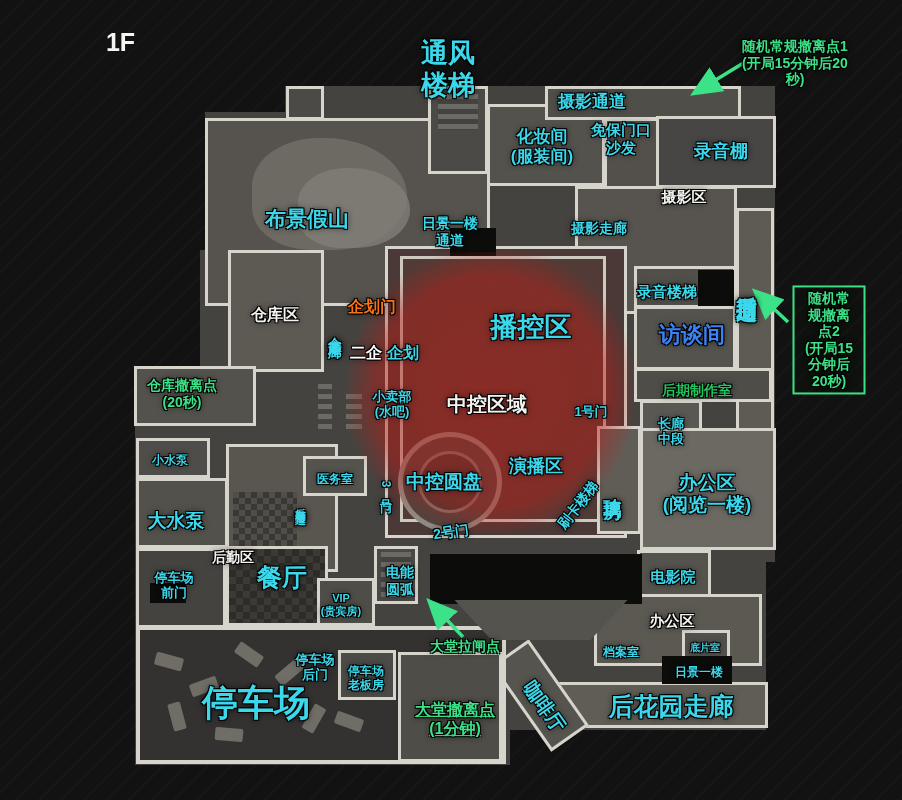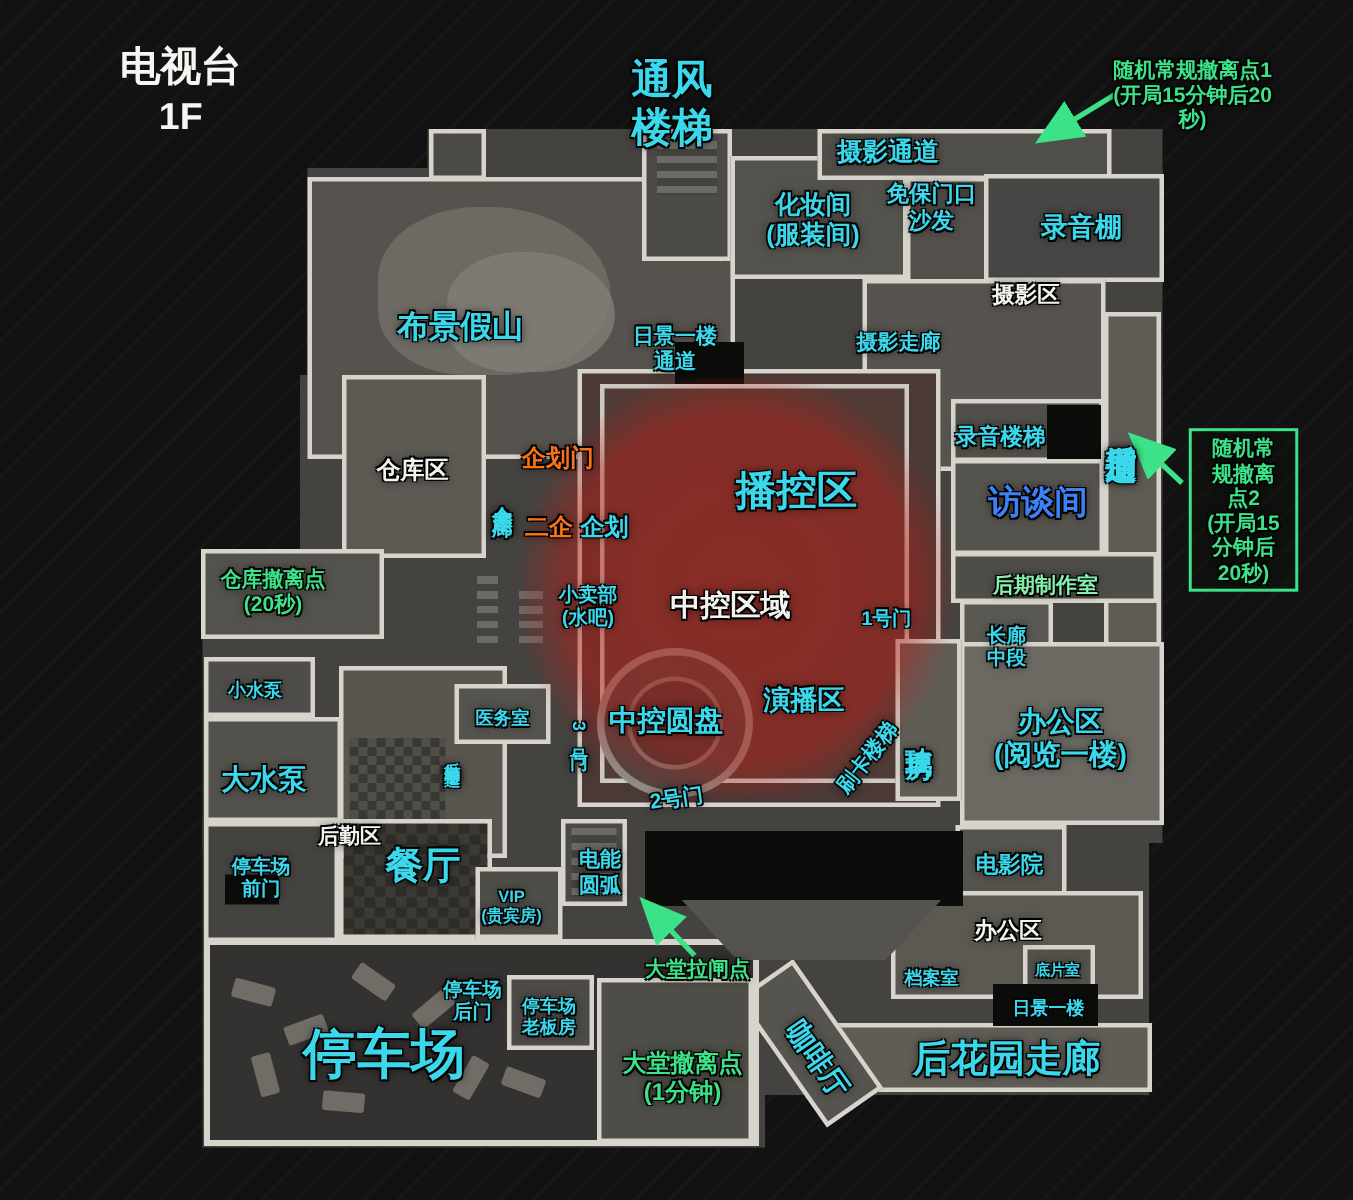--- a/index.html
+++ b/index.html
@@ -111,21 +111,20 @@
   <div class="car" style="left:235px;top:648px;transform:rotate(35deg);"></div>
   <div class="car" style="left:275px;top:666px;transform:rotate(-40deg);"></div>
   <div class="car" style="left:163px;top:710px;transform:rotate(75deg);"></div>
   <div class="car" style="left:215px;top:728px;transform:rotate(5deg);"></div>
   <div class="car" style="left:300px;top:712px;transform:rotate(-60deg);"></div>
   <div class="car" style="left:335px;top:715px;transform:rotate(20deg);"></div>
 
   <div id="red-zone"></div>
 
   <div id="title">
-    <div class="t1">电视台</div>
     <div class="t2">1F</div>
   </div>
 
   <svg id="arrow-layer" width="902" height="800">
     <defs>
       <marker id="ah" markerWidth="9" markerHeight="8" refX="7" refY="4" orient="auto">
         <path d="M0,0 L9,4 L0,8 z" fill="#3ce287"></path>
       </marker>
     </defs>
   <line x1="745" y1="62" x2="696" y2="92" stroke="#3ce287" stroke-width="3.5" marker-end="url(#ah)"></line>
@@ -143,27 +142,27 @@
 沙发</div>
       <div class="map-label" style="left: 721px; top: 152px; font-size: 18px; color: rgb(59, 216, 236); transform: translate(-50%, -50%);">录音棚</div>
       <div class="map-label" style="left: 684px; top: 197px; font-size: 15px; color: rgb(242, 242, 238); transform: translate(-50%, -50%);">摄影区</div>
       <div class="map-label" style="left: 307px; top: 219px; font-size: 21px; color: rgb(59, 216, 236); transform: translate(-50%, -50%);">布景假山</div>
       <div class="map-label" style="left: 450px; top: 232px; font-size: 14px; color: rgb(59, 216, 236); transform: translate(-50%, -50%);">日景一楼
 通道</div>
       <div class="map-label" style="left: 599px; top: 228px; font-size: 14px; color: rgb(59, 216, 236); transform: translate(-50%, -50%);">摄影走廊</div>
       <div class="map-label" style="left: 667px; top: 292px; font-size: 15px; color: rgb(59, 216, 236); transform: translate(-50%, -50%);">录音楼梯</div>
       <div class="map-label vertical" style="left: 746px; top: 283px; font-size: 21px; color: rgb(59, 216, 236); transform: translate(-50%, -50%);">后期通道</div>
       <div class="map-label" style="left: 692px; top: 335px; font-size: 22px; color: #3b82f6; transform: translate(-50%, -50%);">访谈间</div>
-      <div class="map-label" style="left: 697px; top: 390px; font-size: 14px; color: #86efac; transform: translate(-50%, -50%);">后期制作室</div>
+      <div class="map-label" style="left: 697px; top: 390px; font-size: 14px; color: #22c55e; transform: translate(-50%, -50%);">后期制作室</div>
       <div class="map-label" style="left: 671px; top: 431px; font-size: 13px; color: rgb(59, 216, 236); transform: translate(-50%, -50%);">长廊
 中段</div>
       <div class="map-label" style="left: 275px; top: 315px; font-size: 16px; color: rgb(242, 242, 238); transform: translate(-50%, -50%);">仓库区</div>
       <div class="map-label" style="left: 372px; top: 307px; font-size: 16px; color: #f97316; transform: translate(-50%, -50%);">企划门</div>
       <div class="map-label vertical" style="left: 335px; top: 330px; font-size: 14px; color: rgb(59, 216, 236); transform: translate(-50%, -50%);">仓库走廊</div>
-      <div class="map-label" style="left: 366px; top: 353px; font-size: 16px; color: #f97316; transform: translate(-50%, -50%);">二企</div>
+      <div class="map-label" style="left: 366px; top: 353px; font-size: 16px; color: #ffffff; transform: translate(-50%, -50%);">二企</div>
       <div class="map-label" style="left: 403px; top: 353px; font-size: 16px; color: rgb(59, 216, 236); transform: translate(-50%, -50%);">企划</div>
       <div class="map-label" style="left: 531px; top: 328px; font-size: 27px; color: rgb(59, 216, 236); transform: translate(-50%, -50%);">播控区</div>
       <div class="map-label" style="left: 392px; top: 404px; font-size: 13px; color: rgb(59, 216, 236); transform: translate(-50%, -50%);">小卖部
 (水吧)</div>
       <div class="map-label" style="left: 487px; top: 405px; font-size: 20px; color: rgb(242, 242, 238); transform: translate(-50%, -50%);">中控区域</div>
       <div class="map-label" style="left: 591px; top: 412px; font-size: 13px; color: rgb(59, 216, 236); transform: translate(-50%, -50%);">1号门</div>
       <div class="map-label" style="left: 444px; top: 482px; font-size: 19px; color: rgb(59, 216, 236); transform: translate(-50%, -50%);">中控圆盘</div>
       <div class="map-label" style="left: 536px; top: 467px; font-size: 18px; color: rgb(59, 216, 236); transform: translate(-50%, -50%);">演播区</div>
       <div class="map-label vertical" style="left: 612px; top: 486px; font-size: 18px; color: rgb(59, 216, 236); transform: translate(-50%, -50%);">玻璃房</div>
       <div class="map-label" style="left: 578px; top: 505px; font-size: 14px; color: rgb(59, 216, 236); transform: translate(-50%, -50%) rotate(-52deg);">刷卡楼梯</div>
@@ -184,21 +183,21 @@
       <div class="map-label" style="left: 341px; top: 605px; font-size: 11px; color: rgb(59, 216, 236); transform: translate(-50%, -50%);">VIP
 (贵宾房)</div>
       <div class="map-label" style="left: 400px; top: 581px; font-size: 14px; color: rgb(59, 216, 236); transform: translate(-50%, -50%);">电能
 圆弧</div>
       <div class="map-label" style="left: 465px; top: 646px; font-size: 14px; color: rgb(60, 226, 135); transform: translate(-50%, -50%);">大堂拉闸点</div>
       <div class="map-label" style="left: 315px; top: 667px; font-size: 13px; color: rgb(59, 216, 236); transform: translate(-50%, -50%);">停车场
 后门</div>
       <div class="map-label" style="left: 366px; top: 678px; font-size: 12px; color: rgb(59, 216, 236); transform: translate(-50%, -50%);">停车场
 老板房</div>
       <div class="map-label" style="left: 256px; top: 703px; font-size: 36px; color: rgb(59, 216, 236); transform: translate(-50%, -50%);">停车场</div>
-      <div class="map-label" style="left: 455px; top: 720px; font-size: 16px; color: rgb(60, 226, 135); transform: translate(-50%, -50%);">大堂撤离点
+      <div class="map-label" style="left: 455px; top: 720px; font-size: 16px; color: rgb(60, 226, 135); transform: translate(-50%, -50%); text-decoration: underline;">大堂撤离点
 (1分钟)</div>
       <div class="map-label" style="left: 544px; top: 707px; font-size: 19px; color: rgb(59, 216, 236); transform: translate(-50%, -50%) rotate(55deg);">咖啡厅</div>
       <div class="map-label" style="left: 671px; top: 707px; font-size: 25px; color: rgb(59, 216, 236); transform: translate(-50%, -50%);">后花园走廊</div>
       <div class="map-label" style="left: 673px; top: 577px; font-size: 15px; color: rgb(59, 216, 236); transform: translate(-50%, -50%);">电影院</div>
       <div class="map-label" style="left: 672px; top: 621px; font-size: 15px; color: rgb(242, 242, 238); transform: translate(-50%, -50%);">办公区</div>
       <div class="map-label" style="left: 621px; top: 652px; font-size: 12px; color: rgb(59, 216, 236); transform: translate(-50%, -50%);">档案室</div>
       <div class="map-label" style="left: 705px; top: 648px; font-size: 10px; color: rgb(59, 216, 236); transform: translate(-50%, -50%);">底片室</div>
       <div class="map-label" style="left: 699px; top: 672px; font-size: 12px; color: rgb(59, 216, 236); transform: translate(-50%, -50%);">日景一楼</div>
       <div class="map-label" style="left: 795px; top: 63px; font-size: 14px; color: rgb(60, 226, 135); transform: translate(-50%, -50%);">随机常规撤离点1
 (开局15分钟后20秒)</div>

